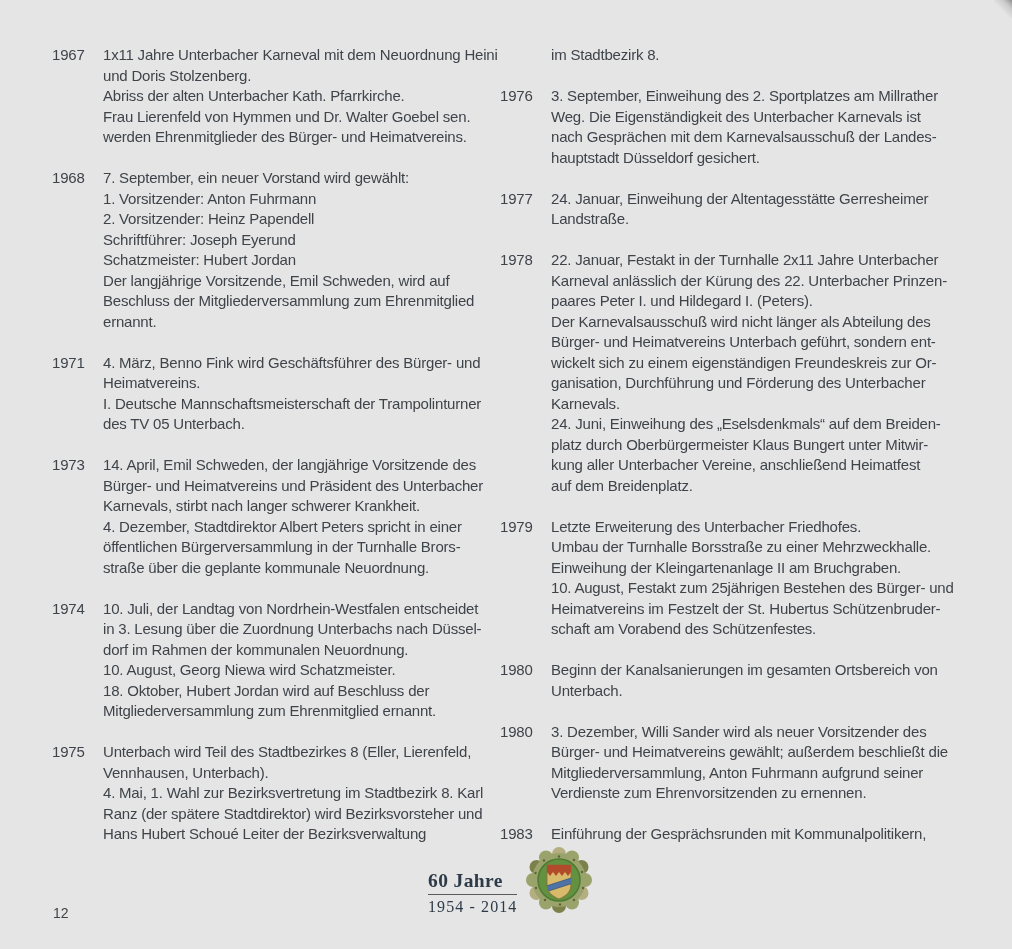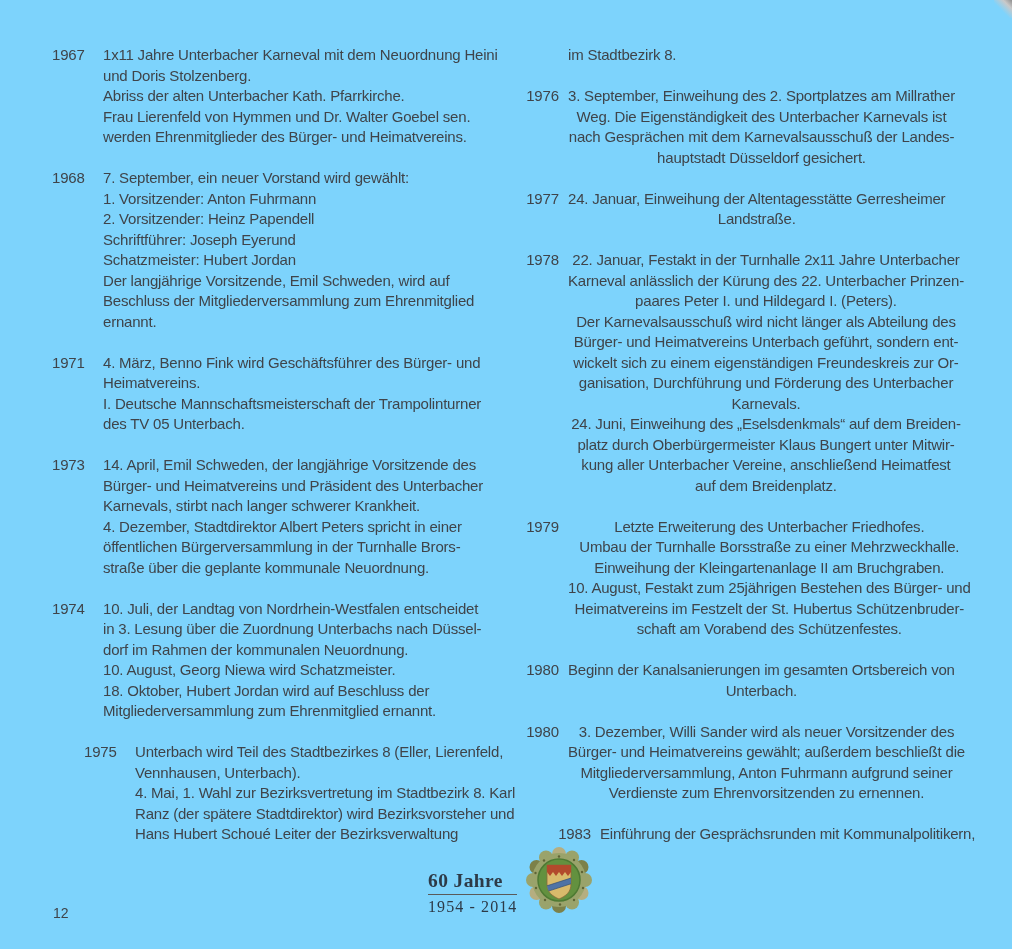--- a/index.html
+++ b/index.html
@@ -4,39 +4,39 @@
 <style>
   html, body { margin: 0; padding: 0; }
   body {
     width: 1012px; height: 949px;
     background: #ffffff;
     font-family: "Liberation Sans", sans-serif;
   }
   .page {
     position: relative;
     width: 1012px; height: 949px;
-    background: #7dd3fc;
+    background: #e5e5e5;
     overflow: hidden;
   }
   .corner-shade {
     position: absolute; top: 0; right: 0;
     width: 18px; height: 18px;
     background: linear-gradient(225deg, #8f8f8f 0%, #c9c9c9 25%, rgba(255,255,255,0) 58%);
   }
   .col {
     position: absolute; top: 45px;
     color: var(--text, #3f444a);
     font-size: 15px;
     line-height: 20.5px;
     letter-spacing: -0.2px;
   }
   .col-left  { left: 52px;  width: 455px; }
-  .col-right { left: 517px; width: 480px; text-align: center; }
+  .col-right { left: 500px; width: 480px; }
   .entry { display: flex; margin-bottom: 20.5px; }
-  .entry:last-child { margin-bottom: 0; margin-left: 32px; }
+  .entry:last-child { margin-bottom: 0; }
   .year { flex: 0 0 51px; width: 51px; }
   .ln { white-space: nowrap; }
   .page-number {
     position: absolute; left: 53px; top: 905px;
     font-size: 14px; color: var(--text, #3f444a);
   }
   .footer-logo {
     position: absolute; left: 428px; top: 844px;
     display: flex; align-items: flex-end;
   }

